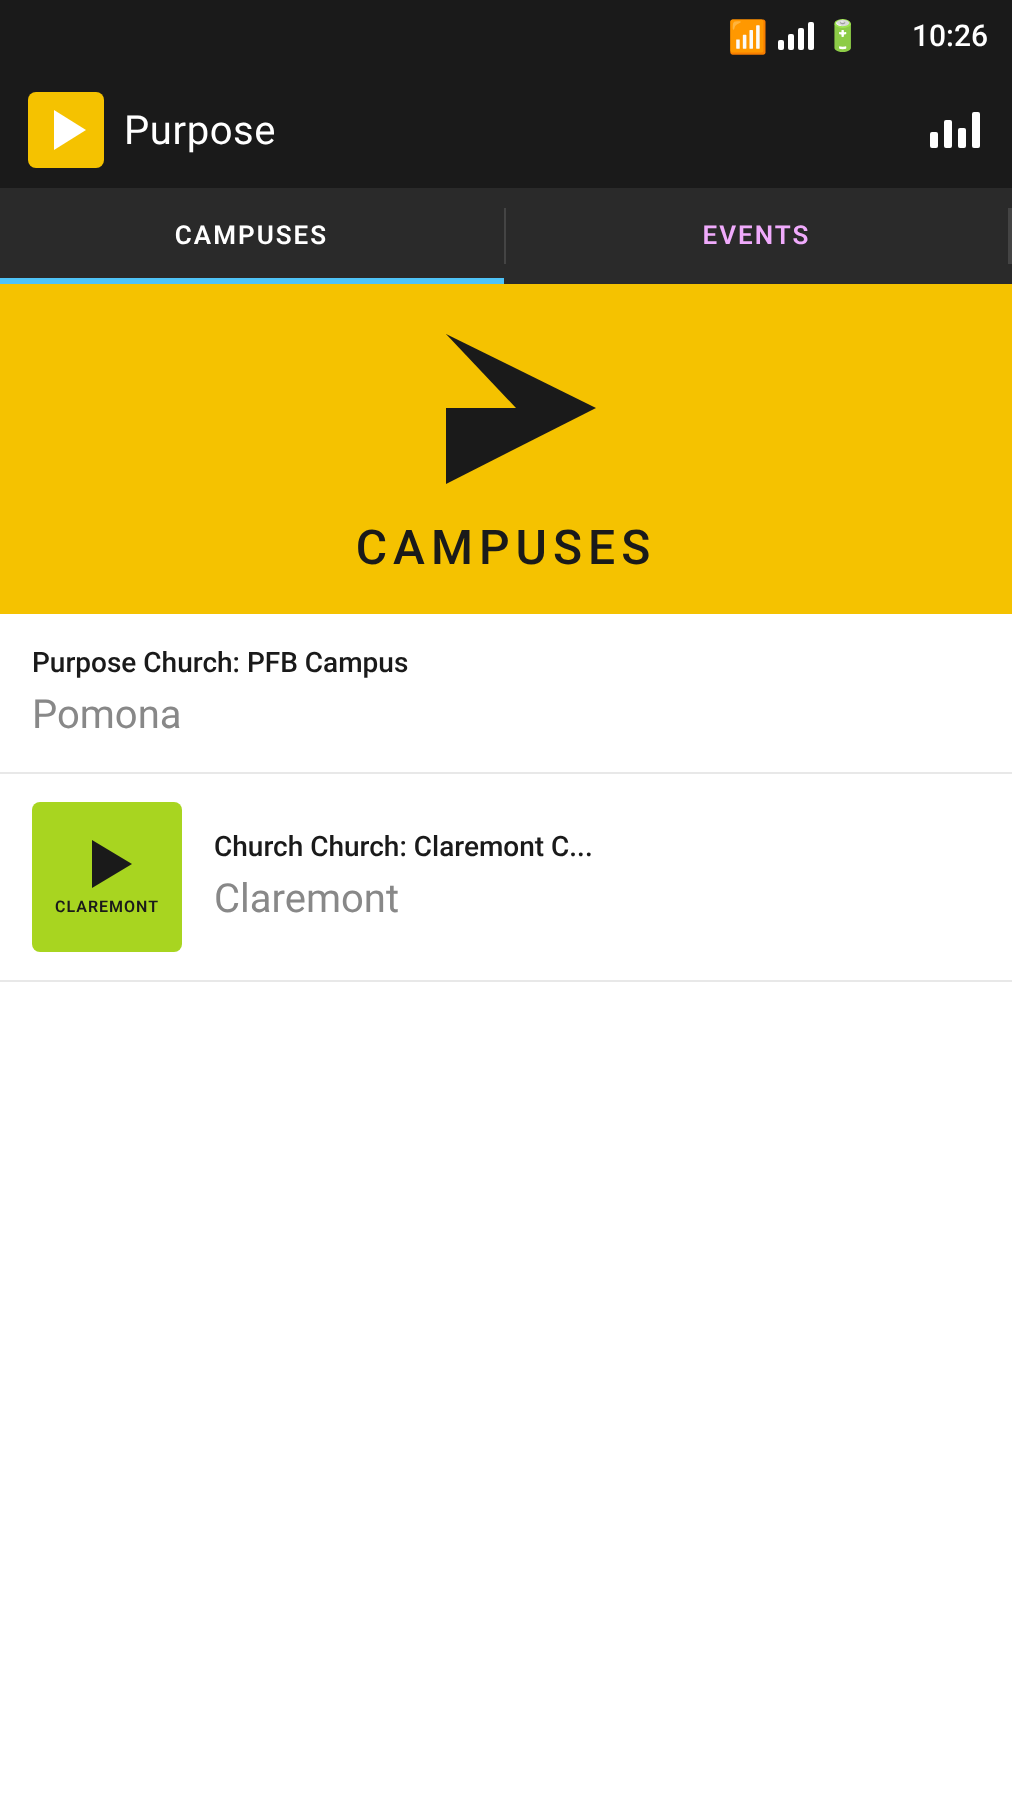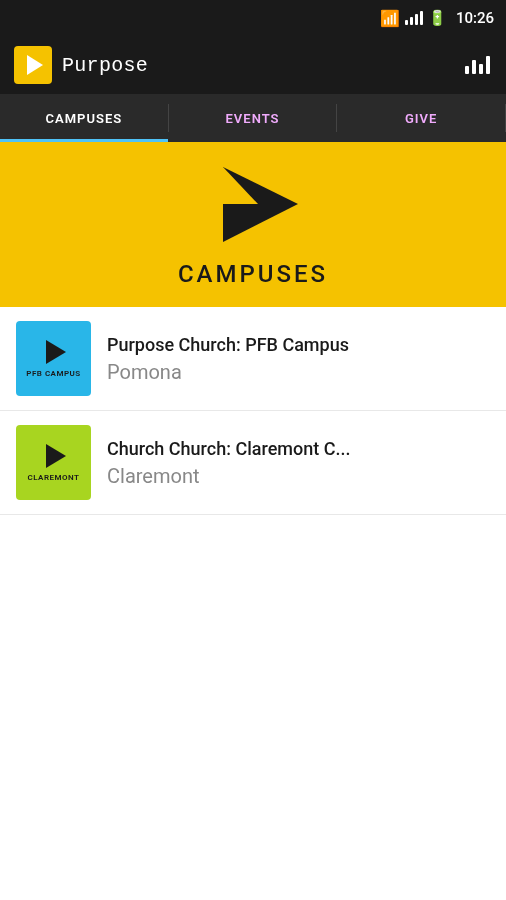--- a/index.html
+++ b/index.html
@@ -40,32 +40,31 @@
     .signal-bar {
       background: white;
       width: 3px;
       border-radius: 1px;
     }
 
     .time {
       color: white;
       font-size: 15px;
       font-weight: 500;
-      margin-left: 4px;
+      margin-left: 20px;
     }
 
     
     .app-header {
       background: #1a1a1a;
       height: 58px;
       display: flex;
       align-items: center;
       padding: 0 14px;
       justify-content: space-between;
-      font-family: Liberation Mono, monospace;
     }
 
     .app-logo-area {
       display: flex;
       align-items: center;
       gap: 10px;
     }
 
     .app-logo-box {
       width: 38px;
@@ -229,21 +228,21 @@
       margin-top: 5px;
       text-align: center;
     }
 
     .campus-info {
       flex: 1;
     }
 
     .campus-name {
       color: #1a1a1a;
-      font-size: 18px;
+      font-size: 14px;
       font-weight: 500;
       margin-bottom: 5px;
     }
 
     .campus-location {
       color: #888;
       font-size: 20px;
     }
   </style>
 </head>
@@ -284,45 +283,38 @@
 
 <div class="nav-tabs">
   <div class="nav-tab active">
     <span>CAMPUSES</span>
   </div>
   <div class="nav-tab-border"></div>
   <div class="nav-tab">
     <span>EVENTS</span>
   </div>
   <div class="nav-tab-border"></div>
-  <div class="nav-tab">
-    <span>GIVE</span>
-  </div>
   <div class="nav-tab-border"></div>
 </div>
 
 <div class="hero-banner">
   <div class="hero-logo">
     <svg width="110" height="85" viewBox="0 0 110 85">
 
       <polygon points="20,5 20,80 95,42" fill="#1a1a1a"></polygon>
 
       <polygon points="20,5 20,42 55,42" fill="#f5c200"></polygon>
     </svg>
   </div>
   <span class="hero-title">CAMPUSES</span>
 </div>
 
 <div class="campus-list">
 
   <div class="campus-item">
-    <div class="campus-thumb campus-thumb-pfb">
-      <div class="thumb-play"></div>
-      <span class="thumb-label">PFB CAMPUS</span>
-    </div>
     <div class="campus-info">
       <div class="campus-name">Purpose Church: PFB Campus</div>
       <div class="campus-location">Pomona</div>
     </div>
   </div>
 
   <div class="campus-item">
     <div class="campus-thumb campus-thumb-claremont">
       <div class="thumb-play"></div>
       <span class="thumb-label">CLAREMONT</span>

